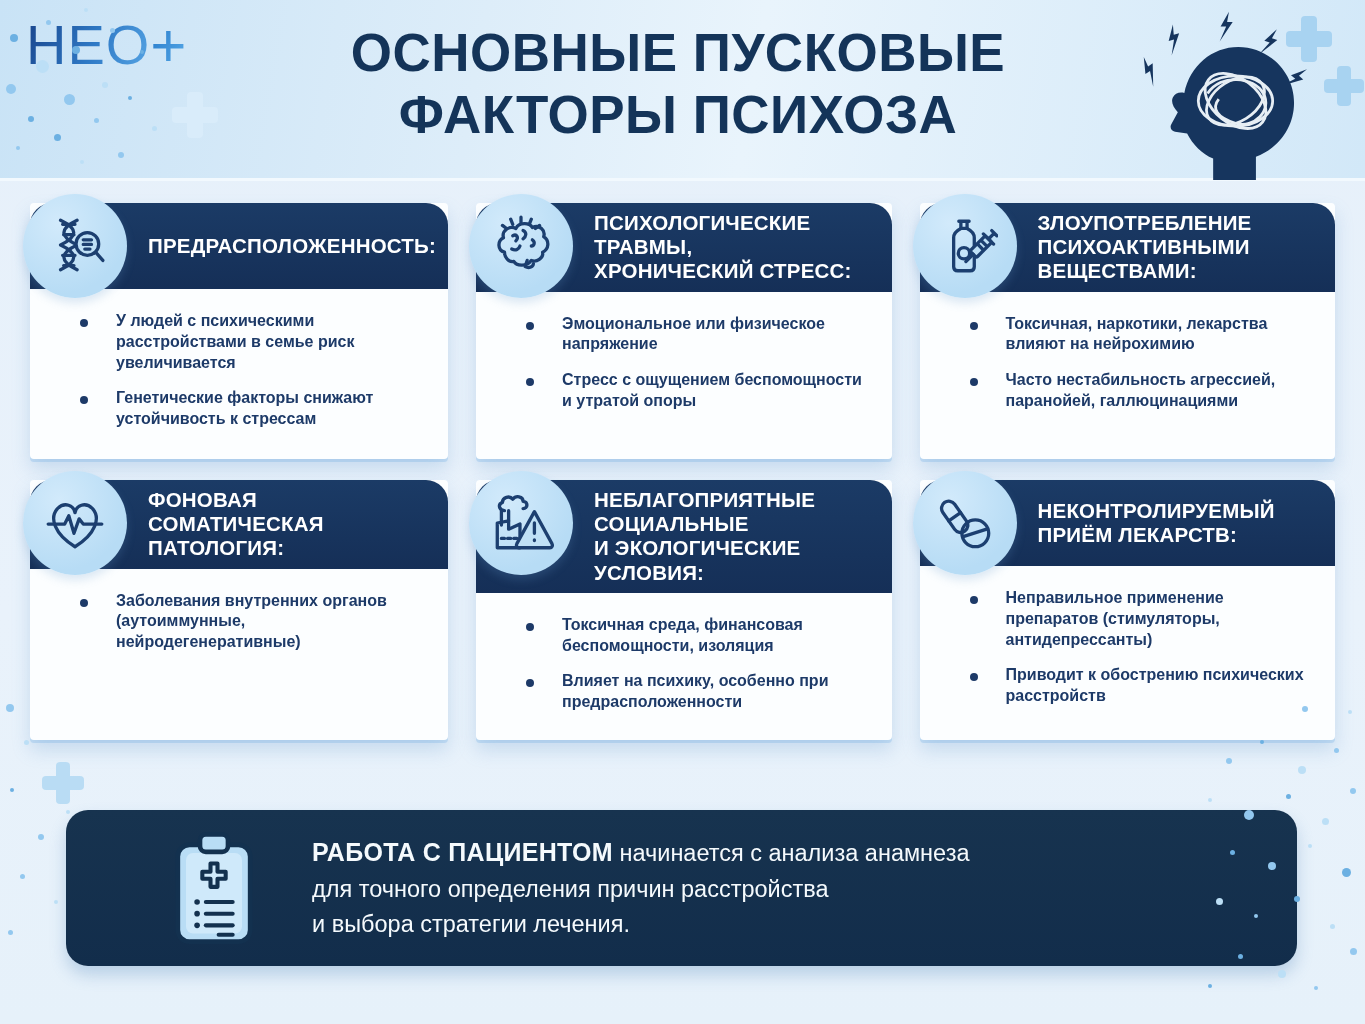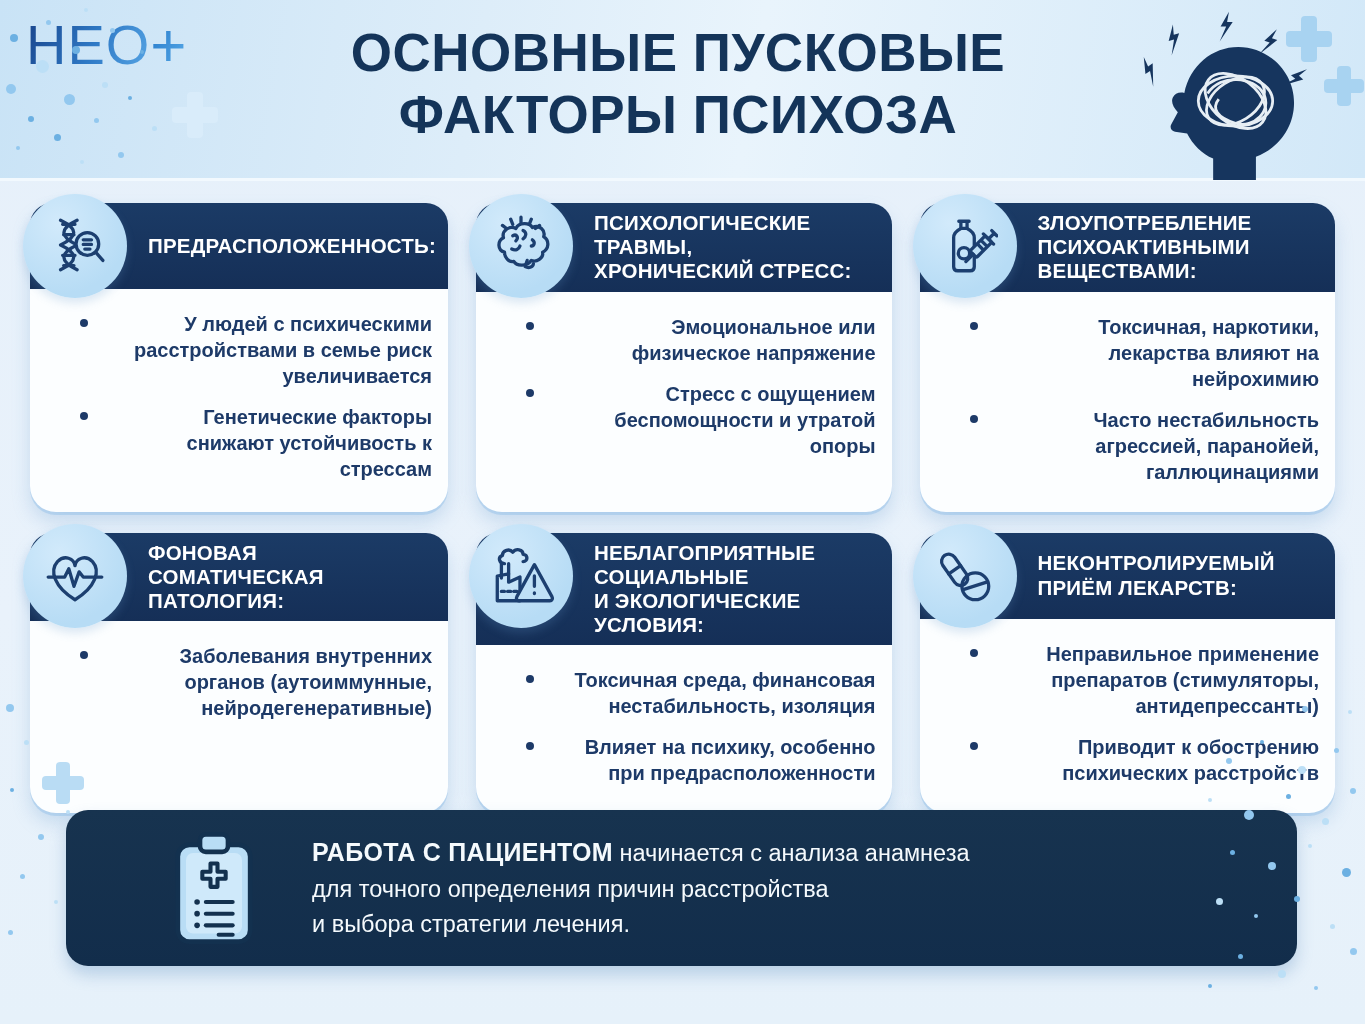--- a/index.html
+++ b/index.html
@@ -16,33 +16,33 @@
   .logo .lplus{color:#3f93dd;background:linear-gradient(115deg,#1f74c6,#5fb0ec);
     -webkit-background-clip:text;background-clip:text;-webkit-text-fill-color:transparent;
     font-size:62px;vertical-align:-2px;}
   .main-title{position:absolute;top:22px;left:318px;width:720px;text-align:center;
     color:#143459;font-size:53px;font-weight:800;line-height:1.17;letter-spacing:.5px;
     white-space:pre-line;margin:0;}
   .head-illus{position:absolute;top:8px;right:24px;width:278px;height:172px;}
   
   .cards{position:absolute;top:203px;left:30px;width:1305px;
     display:grid;grid-template-columns:repeat(3,1fr);column-gap:28px;row-gap:21px;}
-  .card{position:relative;background:#fcfeff;border-radius:26px;min-height:256px;
+  .card{position:relative;background:#fcfeff;border-radius:4px;min-height:256px;
     box-shadow:0 10px 18px rgba(108,158,208,.28),0 3px 0 rgba(170,208,240,.55);}
   .card-head{background:linear-gradient(180deg,#1b3b66,#152f57);border-radius:22px 22px 0 0;
     min-height:86px;display:flex;align-items:center;padding:8px 12px 8px 118px;box-sizing:border-box;}
   .card-head h3{margin:0;color:#fff;font-size:20.5px;font-weight:700;line-height:1.18;
     letter-spacing:.2px;white-space:pre-line;}
   .icon-circle{position:absolute;top:-9px;left:-7px;width:104px;height:104px;border-radius:50%;
     background:radial-gradient(circle at 35% 28%,#d2eafb,#b7dcf5 70%);z-index:2;
     display:flex;align-items:center;justify-content:center;
     box-shadow:0 5px 10px rgba(100,150,200,.22);}
   ul.bullets{list-style:none;margin:0;padding:22px 16px 12px 50px;}
   ul.bullets li{display:flex;gap:28px;margin-bottom:15px;color:#1d3a68;
-    font-size:20px;font-weight:600;line-height:1.3;text-align:right;}
+    font-size:16px;font-weight:600;line-height:1.3;}
   .dot{flex:0 0 8px;width:8px;height:8px;border-radius:50%;background:#1d3a68;margin-top:8px;}
   
   .banner{position:absolute;left:66px;top:810px;width:1231px;height:156px;
     background:linear-gradient(180deg,#17334f,#122d4b);border-radius:22px;
     display:flex;align-items:center;box-shadow:0 9px 16px rgba(90,140,190,.32);}
   .banner-icon{margin-left:106px;flex:0 0 auto;}
   .banner-text{margin:0 40px 0 56px;color:#f5fafd;font-size:23.5px;line-height:1.5;
     white-space:pre-line;font-weight:500;}
   .banner-text b{font-weight:800;font-size:25px;letter-spacing:.3px;}
   
@@ -200,21 +200,21 @@
         </svg>
       </div>
       <div class="card-head">
         <h3>НЕБЛАГОПРИЯТНЫЕ
 СОЦИАЛЬНЫЕ
 И ЭКОЛОГИЧЕСКИЕ УСЛОВИЯ:</h3>
       </div>
       <ul class="bullets">
         <li>
             <span class="dot"></span>
-            <span>Токсичная среда, финансовая нестабильность, изоляция</span>
+            <span>Токсичная среда, финансовая беспомощности, изоляция</span>
           </li>
         <li>
             <span class="dot"></span>
             <span>Влияет на психику, особенно при предрасположенности</span>
           </li>
       </ul>
     </div>
 
     <div class="card">
       <div class="icon-circle">

